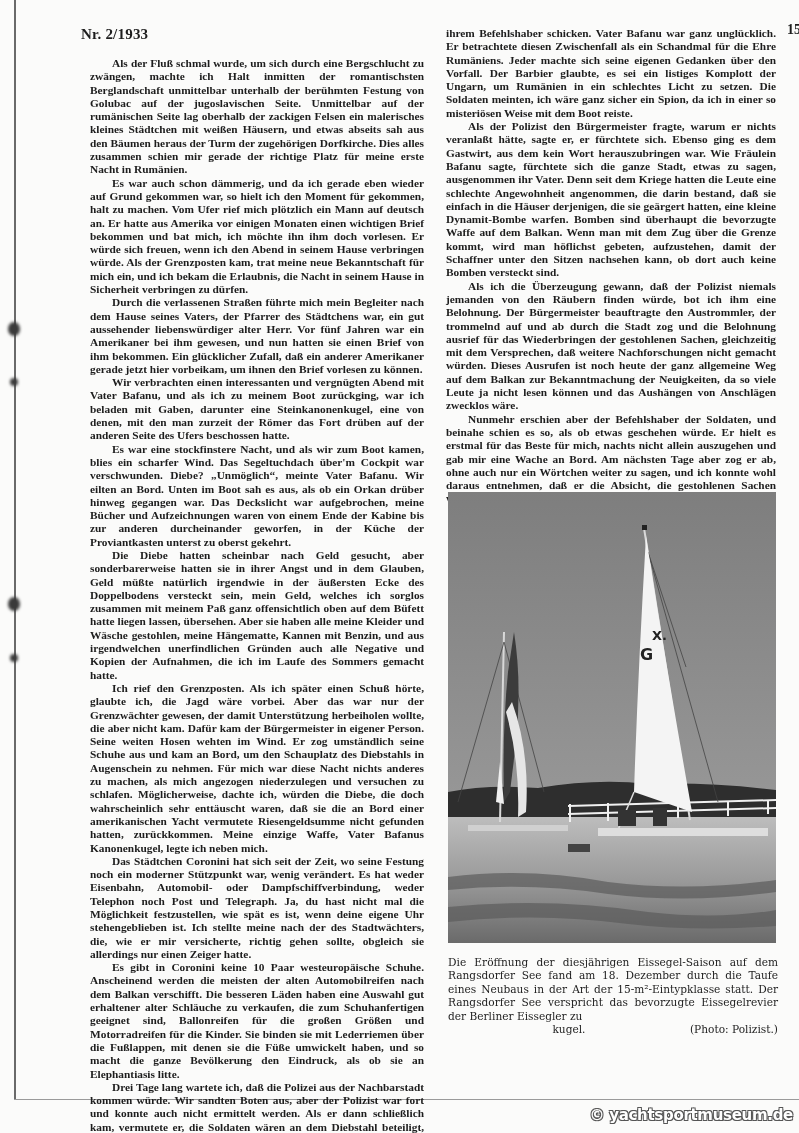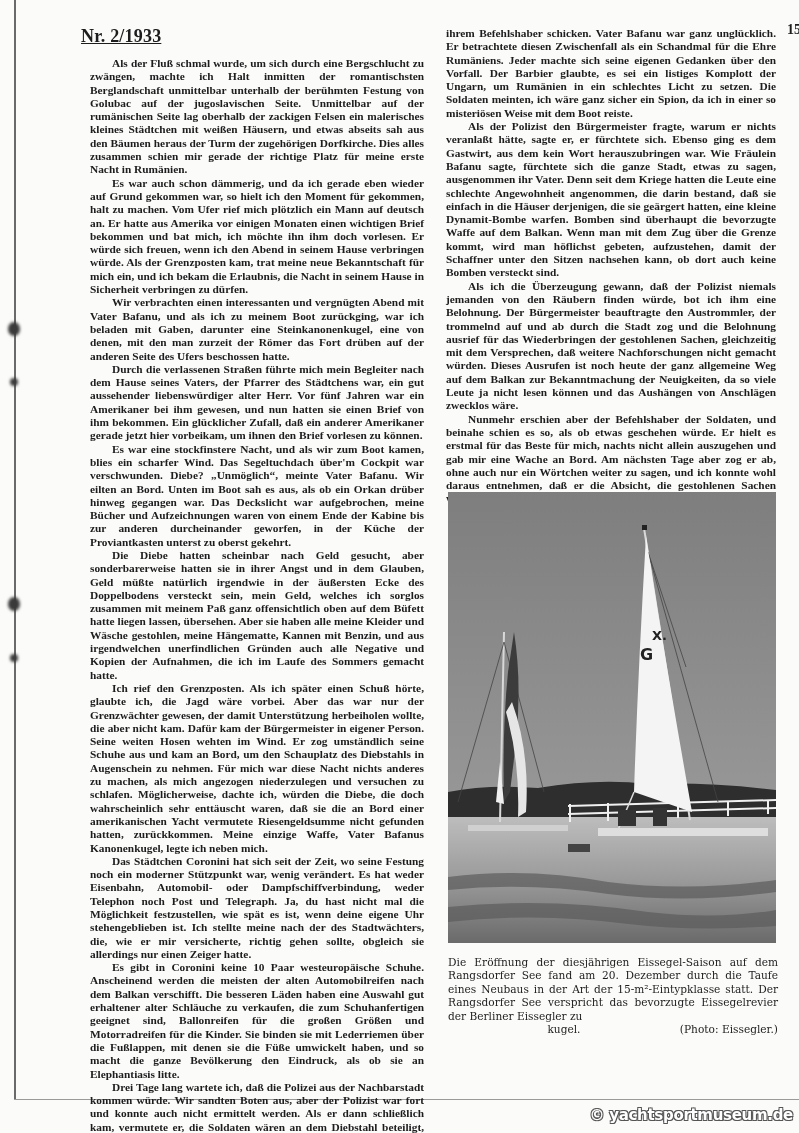--- a/index.html
+++ b/index.html
@@ -15,21 +15,21 @@
   }
   .binding-blot {
     position:absolute; left:8px; width:12px; height:14px; border-radius:50%;
     background:#3a3a3a; filter:blur(1.5px);
   }
   .page-bottom-edge {
     position:absolute; left:14px; right:0; top:1099px; height:1px; background:#9a9a9a;
   }
   .issue-number {
     position:absolute; left:81px; top:26px;
-    font-size:18px; font-weight:bold; letter-spacing:0.2px;text-decoration:underline;
+    font-size:15px; font-weight:bold; letter-spacing:0.2px;
   }
   .page-number {
     position:absolute; left:770px; top:22px;
     font-size:14px; font-weight:bold;margin-left:17px;
   }
   .column {
     position:absolute; font-size:11.35px; line-height:13.3px;
     text-align:justify; hyphens:manual;
   }
   .col-left  { left:90px;  top:57px;  width:334px; }
@@ -65,22 +65,22 @@
 <div class="binding-blot" style="top:597px"></div>
 <div class="binding-blot" style="top:654px;width:8px;height:8px;left:10px"></div>
 <div class="page-bottom-edge"></div>
 
 <div class="issue-number">Nr. 2/1933</div>
 <div class="page-number">15</div>
 
 <div class="column col-left">
   <p>Als der Fluß schmal wurde, um sich durch eine Berg­schlucht zu zwängen, machte ich Halt inmitten der roman­tischsten Berglandschaft unmittelbar unterhalb der berühmten Festung von Golubac auf der jugoslavischen Seite. Unmittel­bar auf der rumänischen Seite lag oberhalb der zackigen Felsen ein malerisches kleines Städtchen mit weißen Häusern, und etwas abseits sah aus den Bäumen heraus der Turm der zugehörigen Dorfkirche. Dies alles zusammen schien mir ge­rade der richtige Platz für meine erste Nacht in Rumänien.</p>
   <p>Es war auch schon dämmerig, und da ich gerade eben wie­der auf Grund gekommen war, so hielt ich den Moment für gekommen, halt zu machen. Vom Ufer rief mich plötzlich ein Mann auf deutsch an. Er hatte aus Amerika vor einigen Mo­naten einen wichtigen Brief bekommen und bat mich, ich möchte ihn ihm doch vorlesen. Er würde sich freuen, wenn ich den Abend in seinem Hause verbringen würde. Als der Grenzposten kam, trat meine neue Bekanntschaft für mich ein, und ich bekam die Erlaubnis, die Nacht in seinem Hause in Sicherheit verbringen zu dürfen.</p>
+  <p>Durch die verlassenen Straßen führte mich mein Begleiter nach dem Hause seines Vaters, der Pfarrer des Städtchens war, ein gut aussehender liebenswürdiger alter Herr. Vor fünf Jahren war ein Amerikaner bei ihm gewesen, und nun hatten sie einen Brief von ihm bekommen. Ein glücklicher Zufall, daß ein anderer Amerikaner gerade jetzt hier vorbeikam, um ihnen den Brief vorlesen zu können.</p>
   <p>Wir verbrachten einen interessanten und vergnügten Abend mit Vater Bafanu, und als ich zu meinem Boot zurückging, war ich beladen mit Gaben, darunter eine Steinkanonenkugel, eine von denen, mit den man zurzeit der Römer das Fort drüben auf der anderen Seite des Ufers beschossen hatte.</p>
-  <p>Durch die verlassenen Straßen führte mich mein Begleiter nach dem Hause seines Vaters, der Pfarrer des Städtchens war, ein gut aussehender liebenswürdiger alter Herr. Vor fünf Jahren war ein Amerikaner bei ihm gewesen, und nun hatten sie einen Brief von ihm bekommen. Ein glücklicher Zufall, daß ein anderer Amerikaner gerade jetzt hier vorbeikam, um ihnen den Brief vorlesen zu können.</p>
   <p>Es war eine stockfinstere Nacht, und als wir zum Boot kamen, blies ein scharfer Wind. Das Segeltuchdach über'm Cockpit war verschwunden. Diebe? „Unmöglich“, meinte Va­ter Bafanu. Wir eilten an Bord. Unten im Boot sah es aus, als ob ein Orkan drüber hinweg gegangen war. Das Deckslicht war aufgebrochen, meine Bücher und Aufzeichnungen waren von einem Ende der Kabine bis zur anderen durcheinander ge­worfen, in der Küche der Proviantkasten unterst zu oberst gekehrt.</p>
   <p>Die Diebe hatten scheinbar nach Geld gesucht, aber sonderbarerweise hatten sie in ihrer Angst und in dem Glau­ben, Geld müßte natürlich irgendwie in der äußersten Ecke des Doppelbodens versteckt sein, mein Geld, welches ich sorglos zusammen mit meinem Paß ganz offensichtlich oben auf dem Büfett hatte liegen lassen, übersehen. Aber sie haben alle meine Kleider und Wäsche gestohlen, meine Hängematte, Kannen mit Benzin, und aus irgendwelchen unerfindlichen Gründen auch alle Negative und Kopien der Aufnahmen, die ich im Laufe des Sommers gemacht hatte.</p>
   <p>Ich rief den Grenzposten. Als ich später einen Schuß hörte, glaubte ich, die Jagd wäre vorbei. Aber das war nur der Grenzwächter gewesen, der damit Unterstützung herbei­holen wollte, die aber nicht kam. Dafür kam der Bürgermeister in eigener Person. Seine weiten Hosen wehten im Wind. Er zog umständlich seine Schuhe aus und kam an Bord, um den Schauplatz des Diebstahls in Augenschein zu nehmen. Für mich war diese Nacht nichts anderes zu machen, als mich an­gezogen niederzulegen und versuchen zu schlafen. Möglicher­weise, dachte ich, würden die Diebe, die doch wahrscheinlich sehr enttäuscht waren, daß sie die an Bord einer amerikani­schen Yacht vermutete Riesengeldsumme nicht gefunden hatten, zurückkommen. Meine einzige Waffe, Vater Bafanus Kanonen­kugel, legte ich neben mich.</p>
   <p>Das Städtchen Coronini hat sich seit der Zeit, wo seine Festung noch ein moderner Stützpunkt war, wenig verändert. Es hat weder Eisenbahn, Automobil- oder Dampfschiffverbin­dung, weder Telephon noch Post und Telegraph. Ja, du hast nicht mal die Möglichkeit festzustellen, wie spät es ist, wenn deine eigene Uhr stehengeblieben ist. Ich stellte meine nach der des Stadtwächters, die, wie er mir versicherte, richtig gehen sollte, obgleich sie allerdings nur einen Zeiger hatte.</p>
   <p>Es gibt in Coronini keine 10 Paar westeuropäische Schuhe. Anscheinend werden die meisten der alten Automobilreifen nach dem Balkan verschifft. Die besseren Läden haben eine Auswahl gut erhaltener alter Schläuche zu verkaufen, die zum Schuhanfertigen geeignet sind, Ballonreifen für die großen Grö­ßen und Motorradreifen für die Kinder. Sie binden sie mit Lederriemen über die Fußlappen, mit denen sie die Füße um­wickelt haben, und so macht die ganze Bevölkerung den Ein­druck, als ob sie an Elephantiasis litte.</p>
   <p>Drei Tage lang wartete ich, daß die Polizei aus der Nach­barstadt kommen würde. Wir sandten Boten aus, aber der Polizist war fort und konnte auch nicht ermittelt werden. Als er dann schließlich kam, vermutete er, die Soldaten wären an dem Diebstahl beteiligt, aber da sie Soldaten waren, konnte er ihnen nichts tun, sondern mußte zu einer anderen Stadt nach</p>
 </div>
 
 <div class="column col-right">
   <p class="cont">ihrem Befehlshaber schicken. Vater Bafanu war ganz unglück­lich. Er betrachtete diesen Zwischenfall als ein Schandmal für die Ehre Rumäniens. Jeder machte sich seine eigenen Gedan­ken über den Vorfall. Der Barbier glaubte, es sei ein listiges Komplott der Ungarn, um Rumänien in ein schlechtes Licht zu setzen. Die Soldaten meinten, ich wäre ganz sicher ein Spion, da ich in einer so misteriösen Weise mit dem Boot reiste.</p>
@@ -138,20 +138,20 @@
       <line x1="186" y1="300" x2="170" y2="338" stroke="#ddd" stroke-width="1.5"></line>
       <rect x="150" y="336" width="170" height="8" fill="#dedede"></rect>
       <rect x="170" y="318" width="18" height="16" fill="#333"></rect>
       <rect x="205" y="316" width="14" height="18" fill="#333"></rect>
       <rect x="120" y="352" width="22" height="8" fill="#444"></rect>
     </g>
   </svg>
 </div>
 
 <div class="caption">
-  <div>Die Eröffnung der diesjährigen Eissegel-Saison auf dem Rangs­dorfer See fand am 20. Dezember durch die Taufe eines Neubaus in der Art der 15-m²-Eintypklasse statt. Der Rangsdorfer See ver­spricht das bevorzugte Eissegelrevier der Berliner Eissegler zu</div>
+  <div>Die Eröffnung der diesjährigen Eissegel-Saison auf dem Rangs­dorfer See fand am 18. Dezember durch die Taufe eines Neubaus in der Art der 15-m²-Eintypklasse statt. Der Rangsdorfer See ver­spricht das bevorzugte Eissegelrevier der Berliner Eissegler zu</div>
   <div class="last">
     <span>kugel.</span>
-    <span class="credit">(Photo: Eissegler.)</span>
+    <span class="credit">(Photo: Polizist.)</span>
   </div>
 </div>
 
 <div class="watermark">© yachtsportmuseum.de</div>
 
 </body></html>

